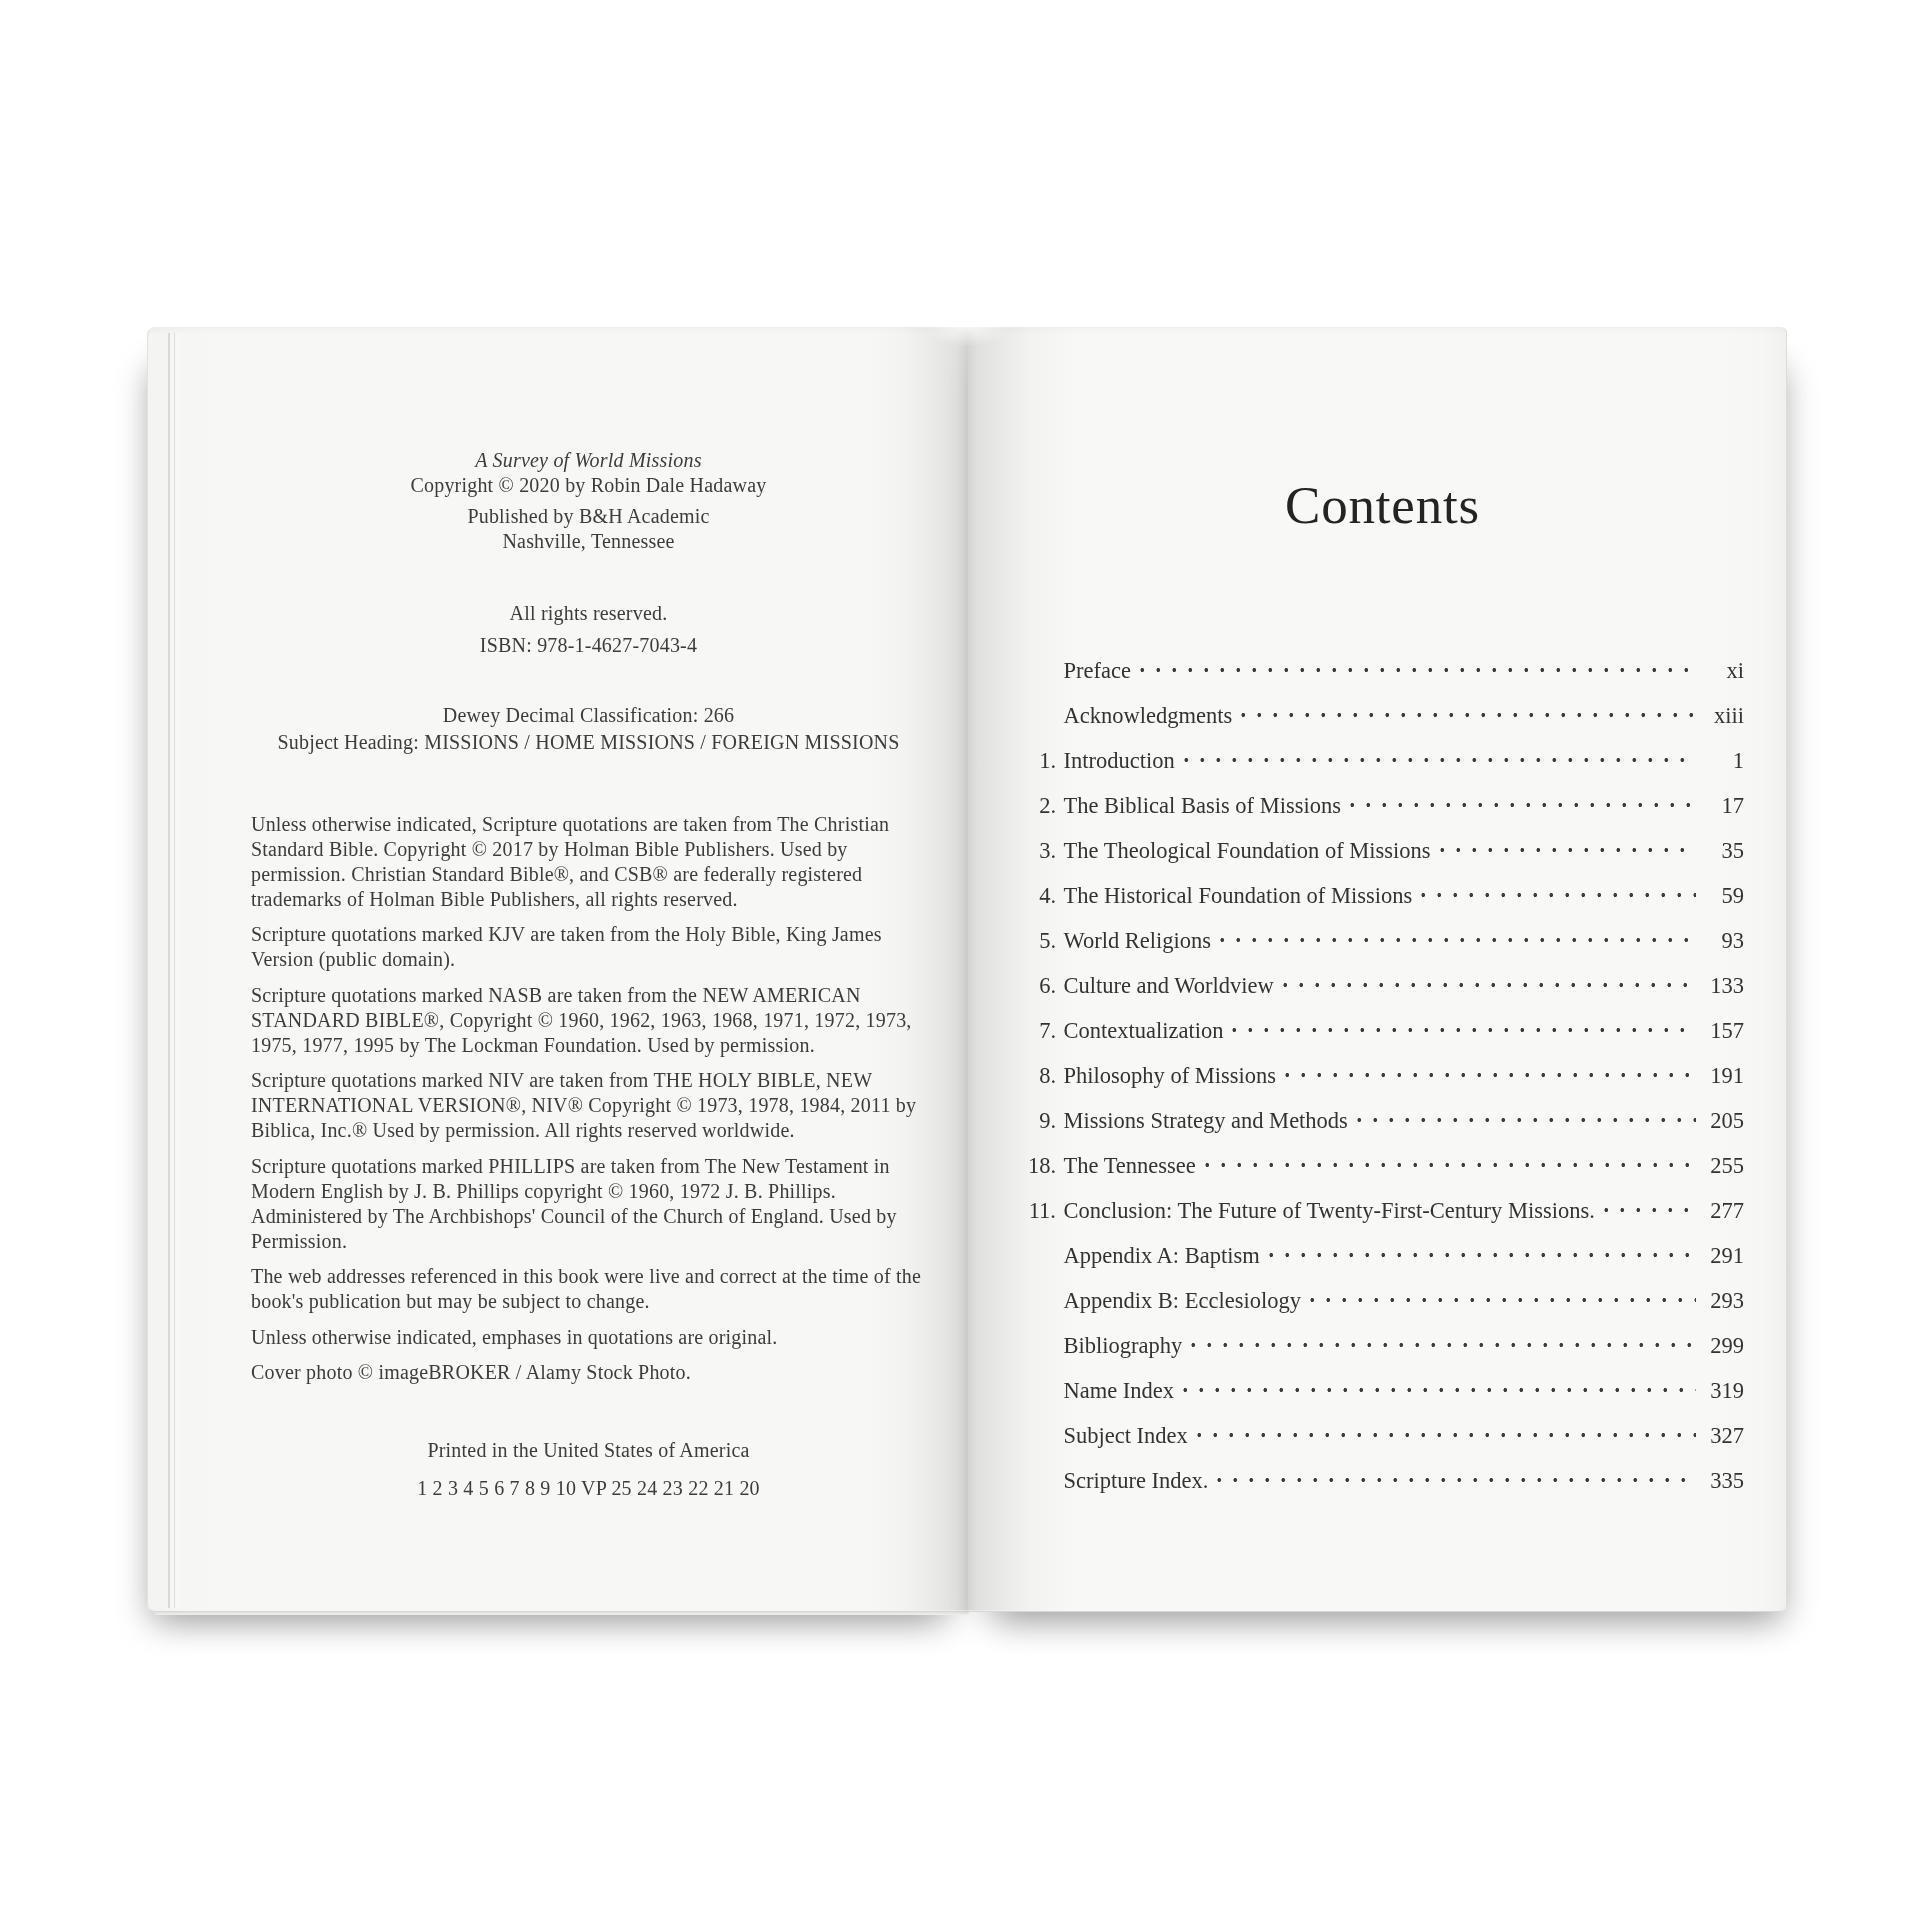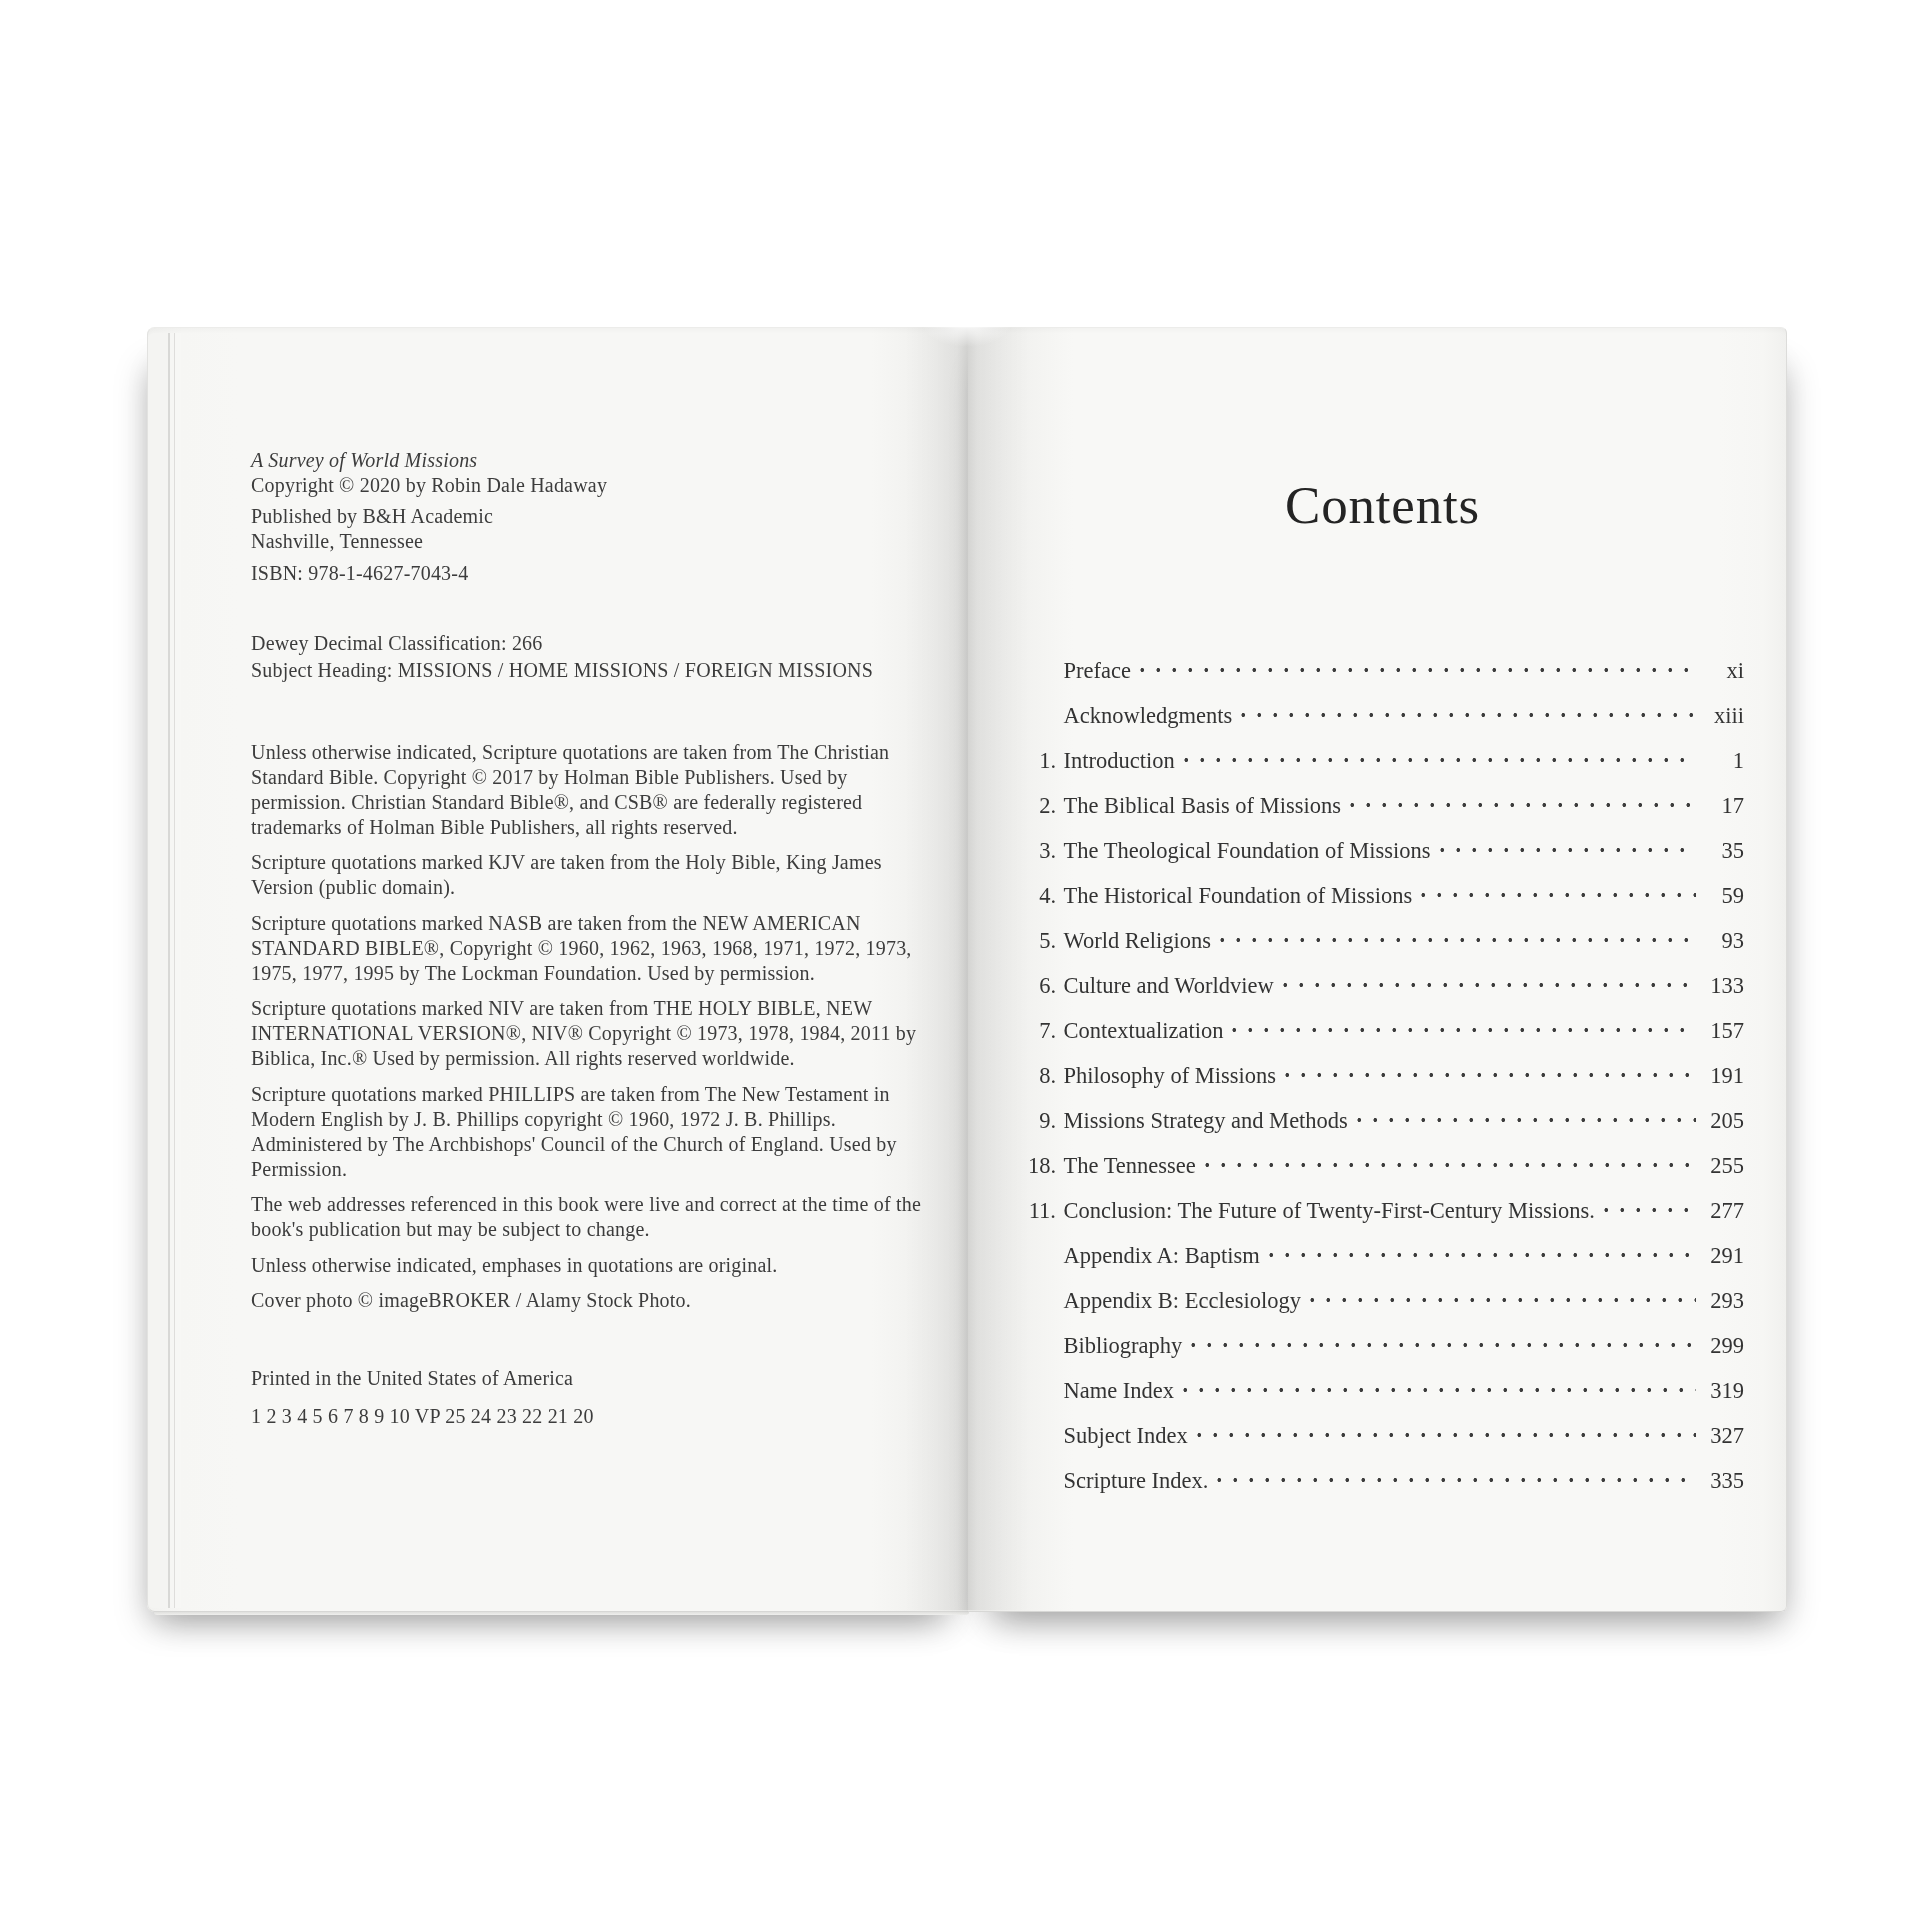--- a/index.html
+++ b/index.html
@@ -72,21 +72,21 @@
     background:radial-gradient(ellipse 50% 60% at 50% 0%, rgba(255,255,255,.95), rgba(255,255,255,0) 75%);
     pointer-events:none;
   }
 
   
   .copy{
     position:absolute;left:103px;top:0;width:675px;
     padding-top:120px;
     font-size:20px;line-height:25px;color:#3c3c3c;letter-spacing:0.2px;
   }
-  .copy .center{}
+  .copy .center{text-align:center;}
   .italic{font-style:italic;}
   .mt8{margin-top:6px;}  .mt9{margin-top:6.8px;}
   .mt15{margin-top:2px;} .mt17{margin-top:12.8px;}
   .mt60{margin-top:45px;} .mt62{margin-top:47px;}
   .mt70{margin-top:53px;} .mt76{margin-top:57px;}
   .copy p{margin:0 0 10.5px 0;text-align:left;}
   .copy p:last-of-type{margin-bottom:0;}
 
   
   .toc{
@@ -115,20 +115,21 @@
 
 <div class="scene">
   <div class="book">
 
     <div class="page page-left">
       <div class="copy">
         <div class="center italic">A Survey of World Missions</div>
         <div class="center">Copyright © 2020 by Robin Dale Hadaway</div>
         <div class="center mt8">Published by B&amp;H Academic</div>
         <div class="center">Nashville, Tennessee</div>
+        <div class="center mt62">All rights reserved.</div>
         <div class="center mt9">ISBN: 978-1-4627-7043-4</div>
         <div class="center mt60">Dewey Decimal Classification: 266</div>
         <div class="center mt15">Subject Heading: MISSIONS / HOME MISSIONS / FOREIGN MISSIONS</div>
 
         <div class="mt76">
           <p>Unless otherwise indicated, Scripture quotations are taken from The Christian Standard Bible. Copyright © 2017 by Holman Bible Publishers. Used by permission. Christian Standard Bible®, and CSB® are federally registered trademarks of Holman Bible Publishers, all rights reserved.</p>
           <p>Scripture quotations marked KJV are taken from the Holy Bible, King James Version (public domain).</p>
           <p>Scripture quotations marked NASB are taken from the NEW AMERICAN STANDARD BIBLE®, Copyright © 1960, 1962, 1963, 1968, 1971, 1972, 1973, 1975, 1977, 1995 by The Lockman Foundation. Used by permission.</p>
           <p>Scripture quotations marked NIV are taken from THE HOLY BIBLE, NEW INTERNATIONAL VERSION®, NIV® Copyright © 1973, 1978, 1984, 2011 by Biblica, Inc.® Used by permission. All rights reserved worldwide.</p>
           <p>Scripture quotations marked PHILLIPS are taken from The New Testament in Modern English by J. B. Phillips copyright © 1960, 1972 J. B. Phillips. Administered by The Archbishops' Council of the Church of England. Used by Permission.</p>

